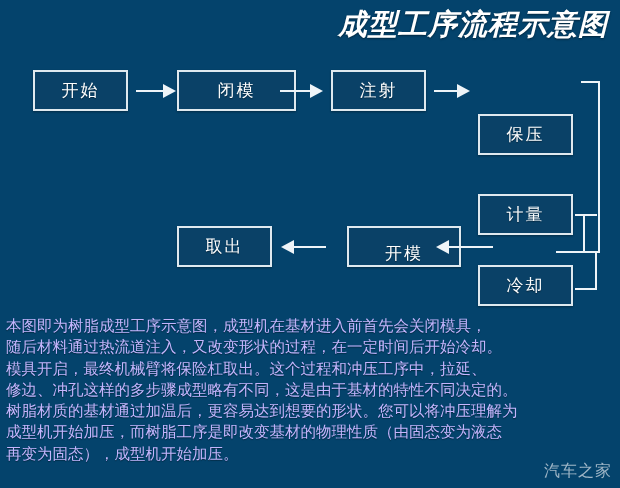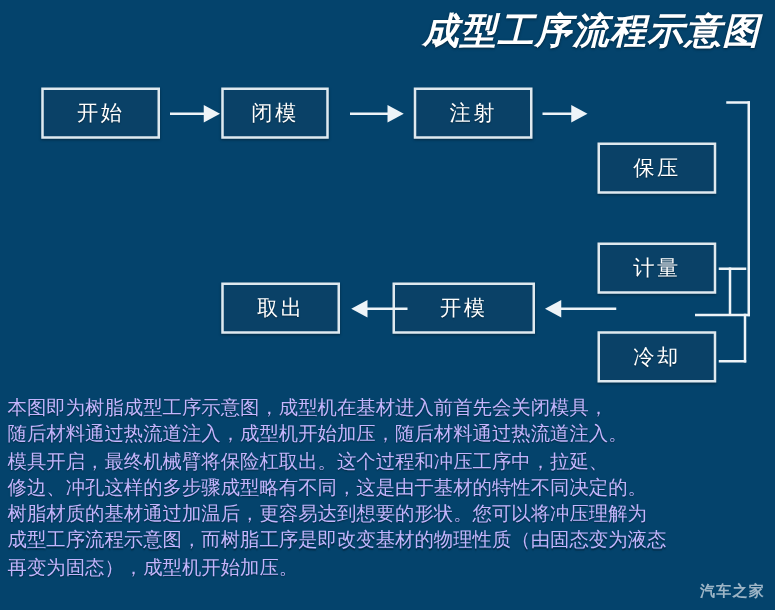--- a/index.html
+++ b/index.html
@@ -88,61 +88,60 @@
     line-height: 21.3px;
     letter-spacing: 0px;
     text-shadow: 0 1px 1px rgba(0,0,0,.4);
   }
   .copy p { margin: 0; white-space: nowrap; }
 
   .watermark {
     position: absolute;
     right: 8px;
     bottom: 6px;
-    font-size: 12px;
+    font-size: 16px;
     color: #b9c9d6;
     opacity: .85;
     letter-spacing: 1px;
-    font-weight: bold;
   }
 </style>
 </head>
 <body>
 
 <div id="root">
 
   <div class="title">成型工序流程示意图</div>
 
   <div class="chart">
 
     <div class="node" style="left:33px; top:70px; width:95px; height:41px;">
       <span>开始</span>
     </div>
 
-    <div class="node" style="left:177px; top:70px; width:86px; height:41px;">
+    <div class="node" style="left:177px; top:70px; width:119px; height:41px;">
       <span>闭模</span>
     </div>
 
     <div class="node" style="left:331px; top:70px; width:95px; height:41px;justify-content:center;">
       <span>注射</span>
     </div>
 
     <div class="node" style="left:478px; top:70px; width:95px; height:41px;margin-top:44px;">
       <span>保压</span>
     </div>
 
     <div class="node" style="left:478px; top:265px; width:95px; height:41px;">
       <span>冷却</span>
     </div>
 
     <div class="node" style="left:478px; top:194px; width:95px; height:41px;">
       <span>计量</span>
     </div>
 
-    <div class="node" style="left:314px; top:226px; width:114px; height:41px;">
+    <div class="node" style="left:347px; top:226px; width:114px; height:41px;align-items:flex-end;">
       <span>开模</span>
     </div>
 
     <div class="node" style="left:177px; top:226px; width:95px; height:41px;">
       <span>取出</span>
     </div>
 
     <div class="conn h" style="left:136px; top:89.5px; width:30px;"></div>
     <div class="arrow-head right" style="left:163px; top:83.5px;"></div>
 
@@ -165,23 +164,23 @@
 
     <div class="conn h" style="left:448px; top:245.5px; width:45px;"></div>
     <div class="arrow-head left" style="left:436px; top:239.5px;"></div>
 
     <div class="conn h" style="left:293px; top:245.5px; width:33px;"></div>
     <div class="arrow-head left" style="left:281px; top:239.5px;"></div>
   </div>
 
   <div class="copy">
     <p>本图即为树脂成型工序示意图，成型机在基材进入前首先会关闭模具，</p>
-    <p>随后材料通过热流道注入，成型机开始加压，随后材料通过热流道注入。</p>
+    <p>随后材料通过热流道注入，又改变形状的过程，在一定时间后开始冷却。</p>
     <p>模具开启，最终机械臂将保险杠取出。这个过程和冲压工序中，拉延、</p>
     <p>修边、冲孔这样的多步骤成型略有不同，这是由于基材的特性不同决定的。</p>
     <p>树脂材质的基材通过加温后，更容易达到想要的形状。您可以将冲压理解为</p>
-    <p>成型工序流程示意图，而树脂工序是即改变基材的物理性质（由固态变为液态</p>
+    <p>成型机开始加压，而树脂工序是即改变基材的物理性质（由固态变为液态</p>
     <p>再变为固态），成型机开始加压。</p>
   </div>
 
   <div class="watermark">汽车之家</div>
 
 </div>
 
 </body></html>

